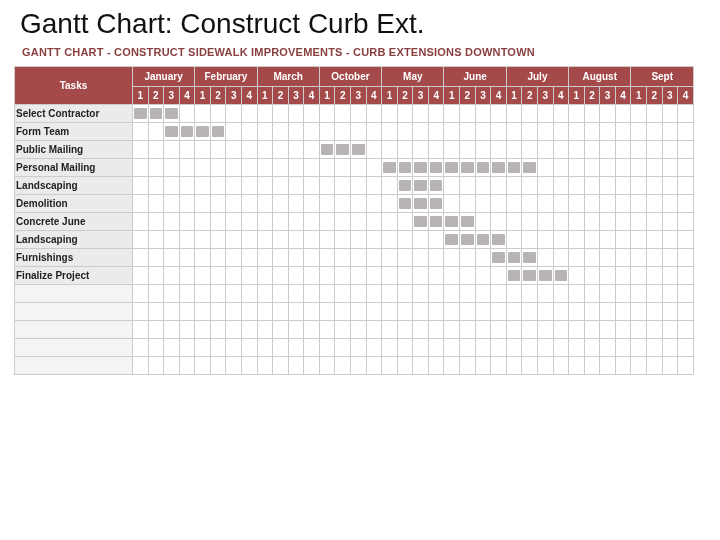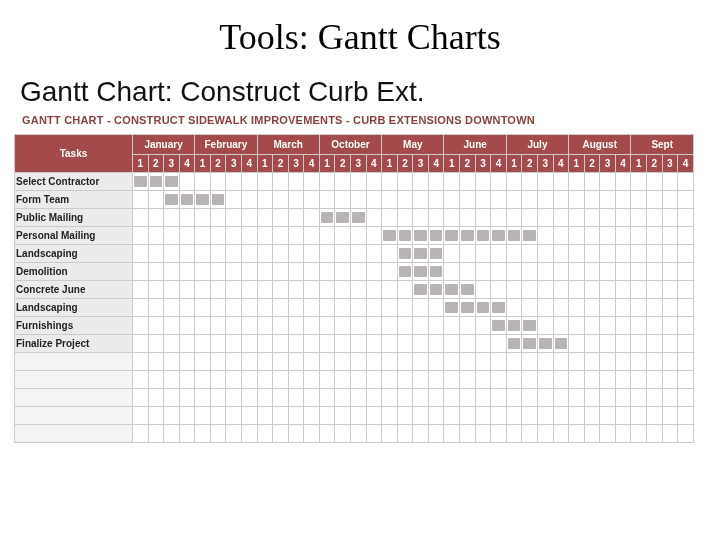--- a/index.html
+++ b/index.html
@@ -97,21 +97,20 @@
     bottom: 3px;
     background: #b9b4b4;
     border-radius: 1px;
   }
 </style>
 </head>
 <body>
 
 <div class="slide">
 
-  <div class="slide-title">Tools:  Gantt Charts</div>
   <div class="subtitle">Gantt Chart:  Construct Curb Ext.</div>
   <div class="chart-title">GANTT CHART - CONSTRUCT SIDEWALK IMPROVEMENTS - CURB EXTENSIONS DOWNTOWN</div>
 
   <table class="gantt">
     <thead>
         <tr class="hdr-row">
           <th class="task-col" rowspan="2">Tasks</th>
           <th colspan="4">January</th>
           <th colspan="4">February</th>
           <th colspan="4">March</th>

